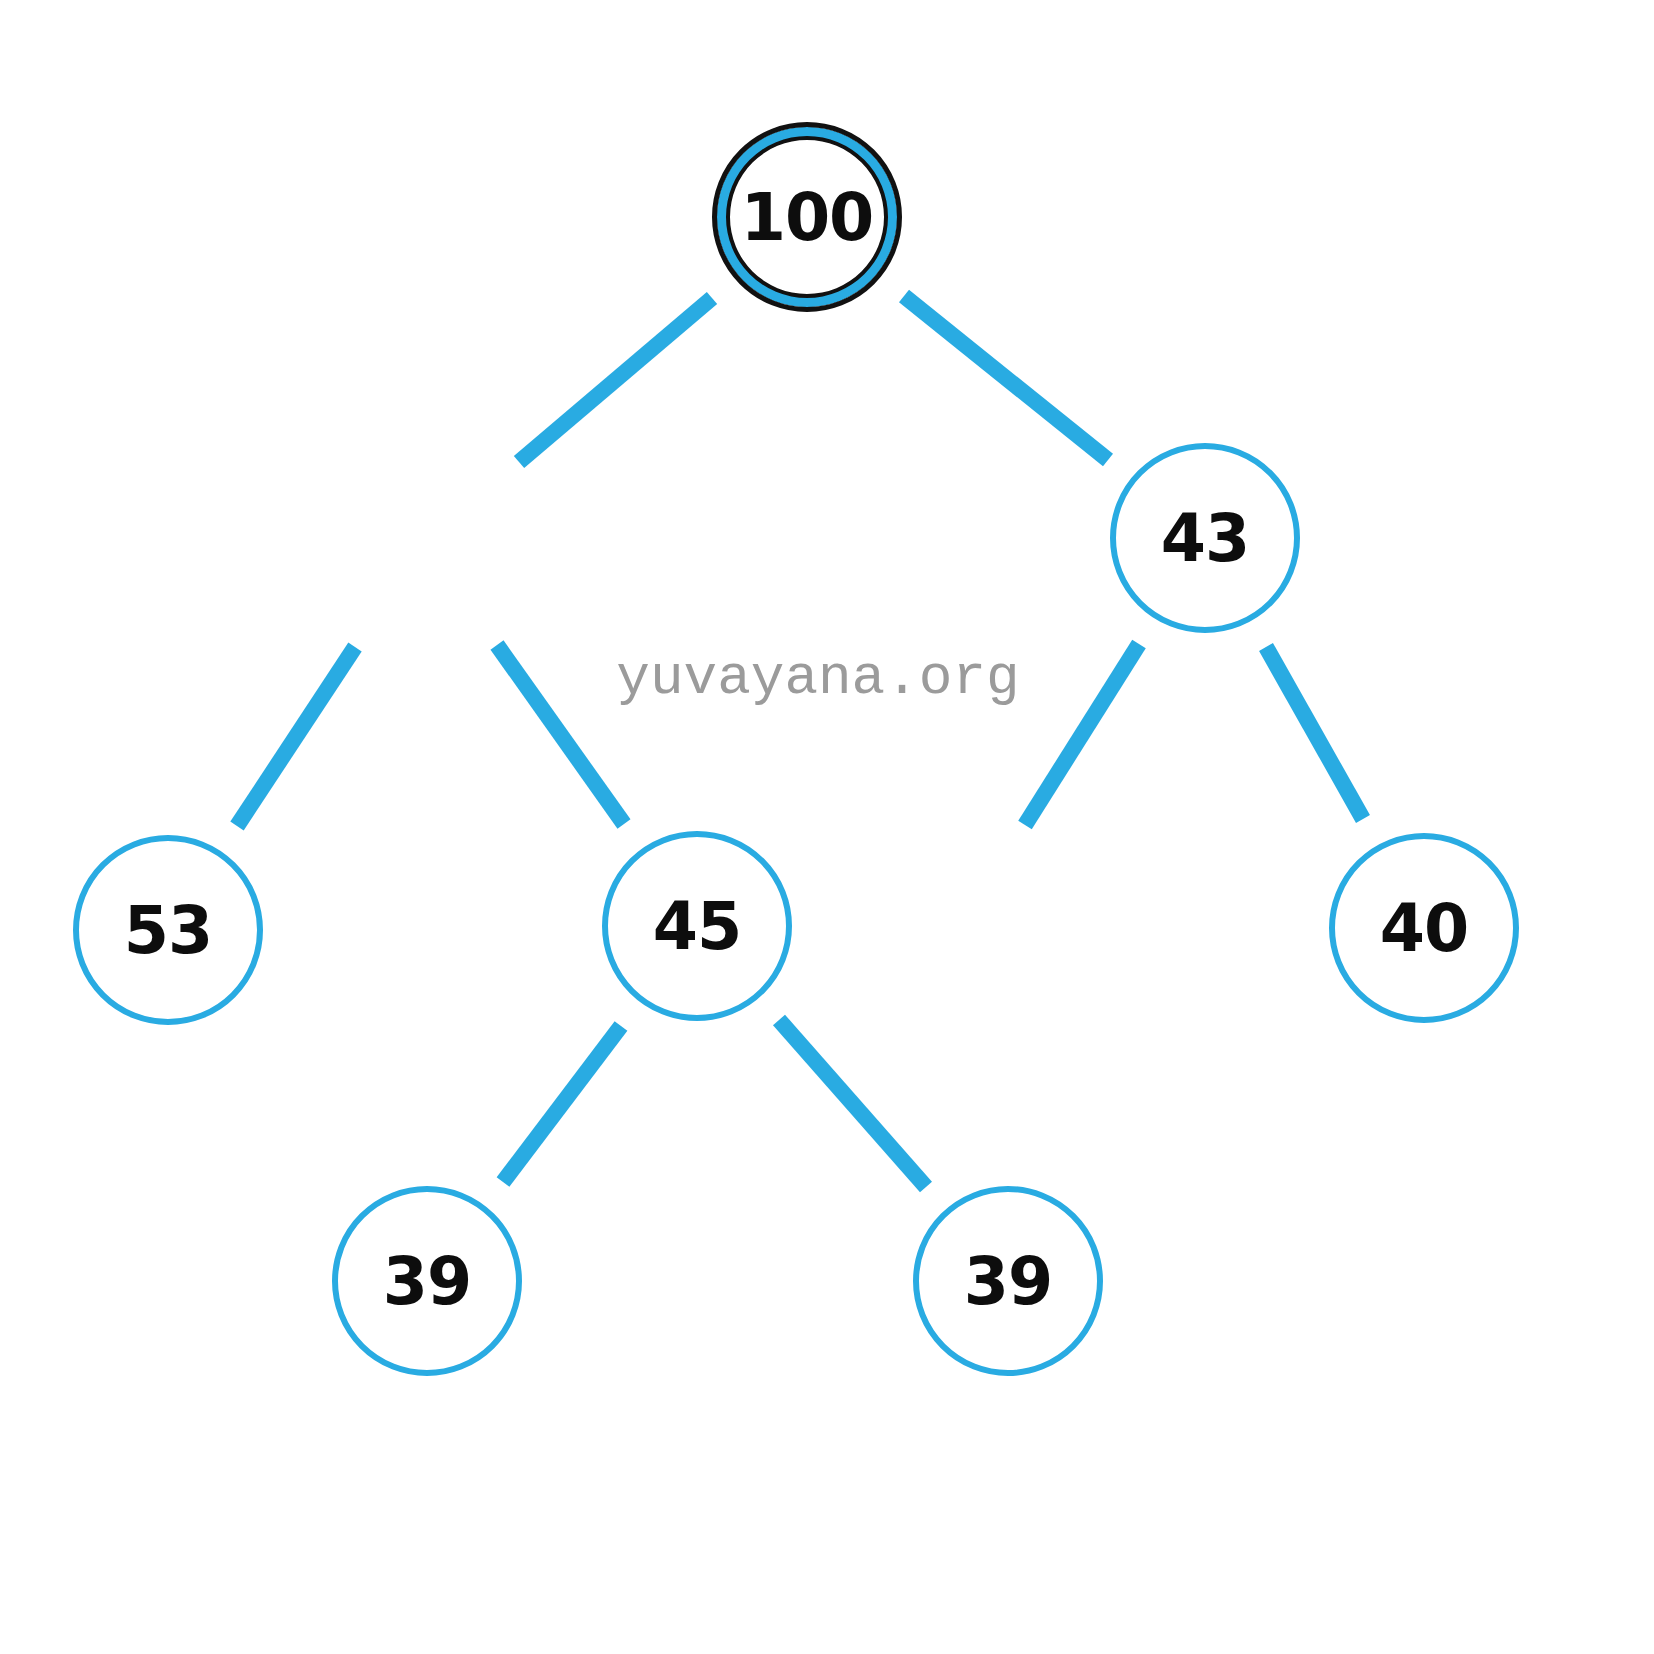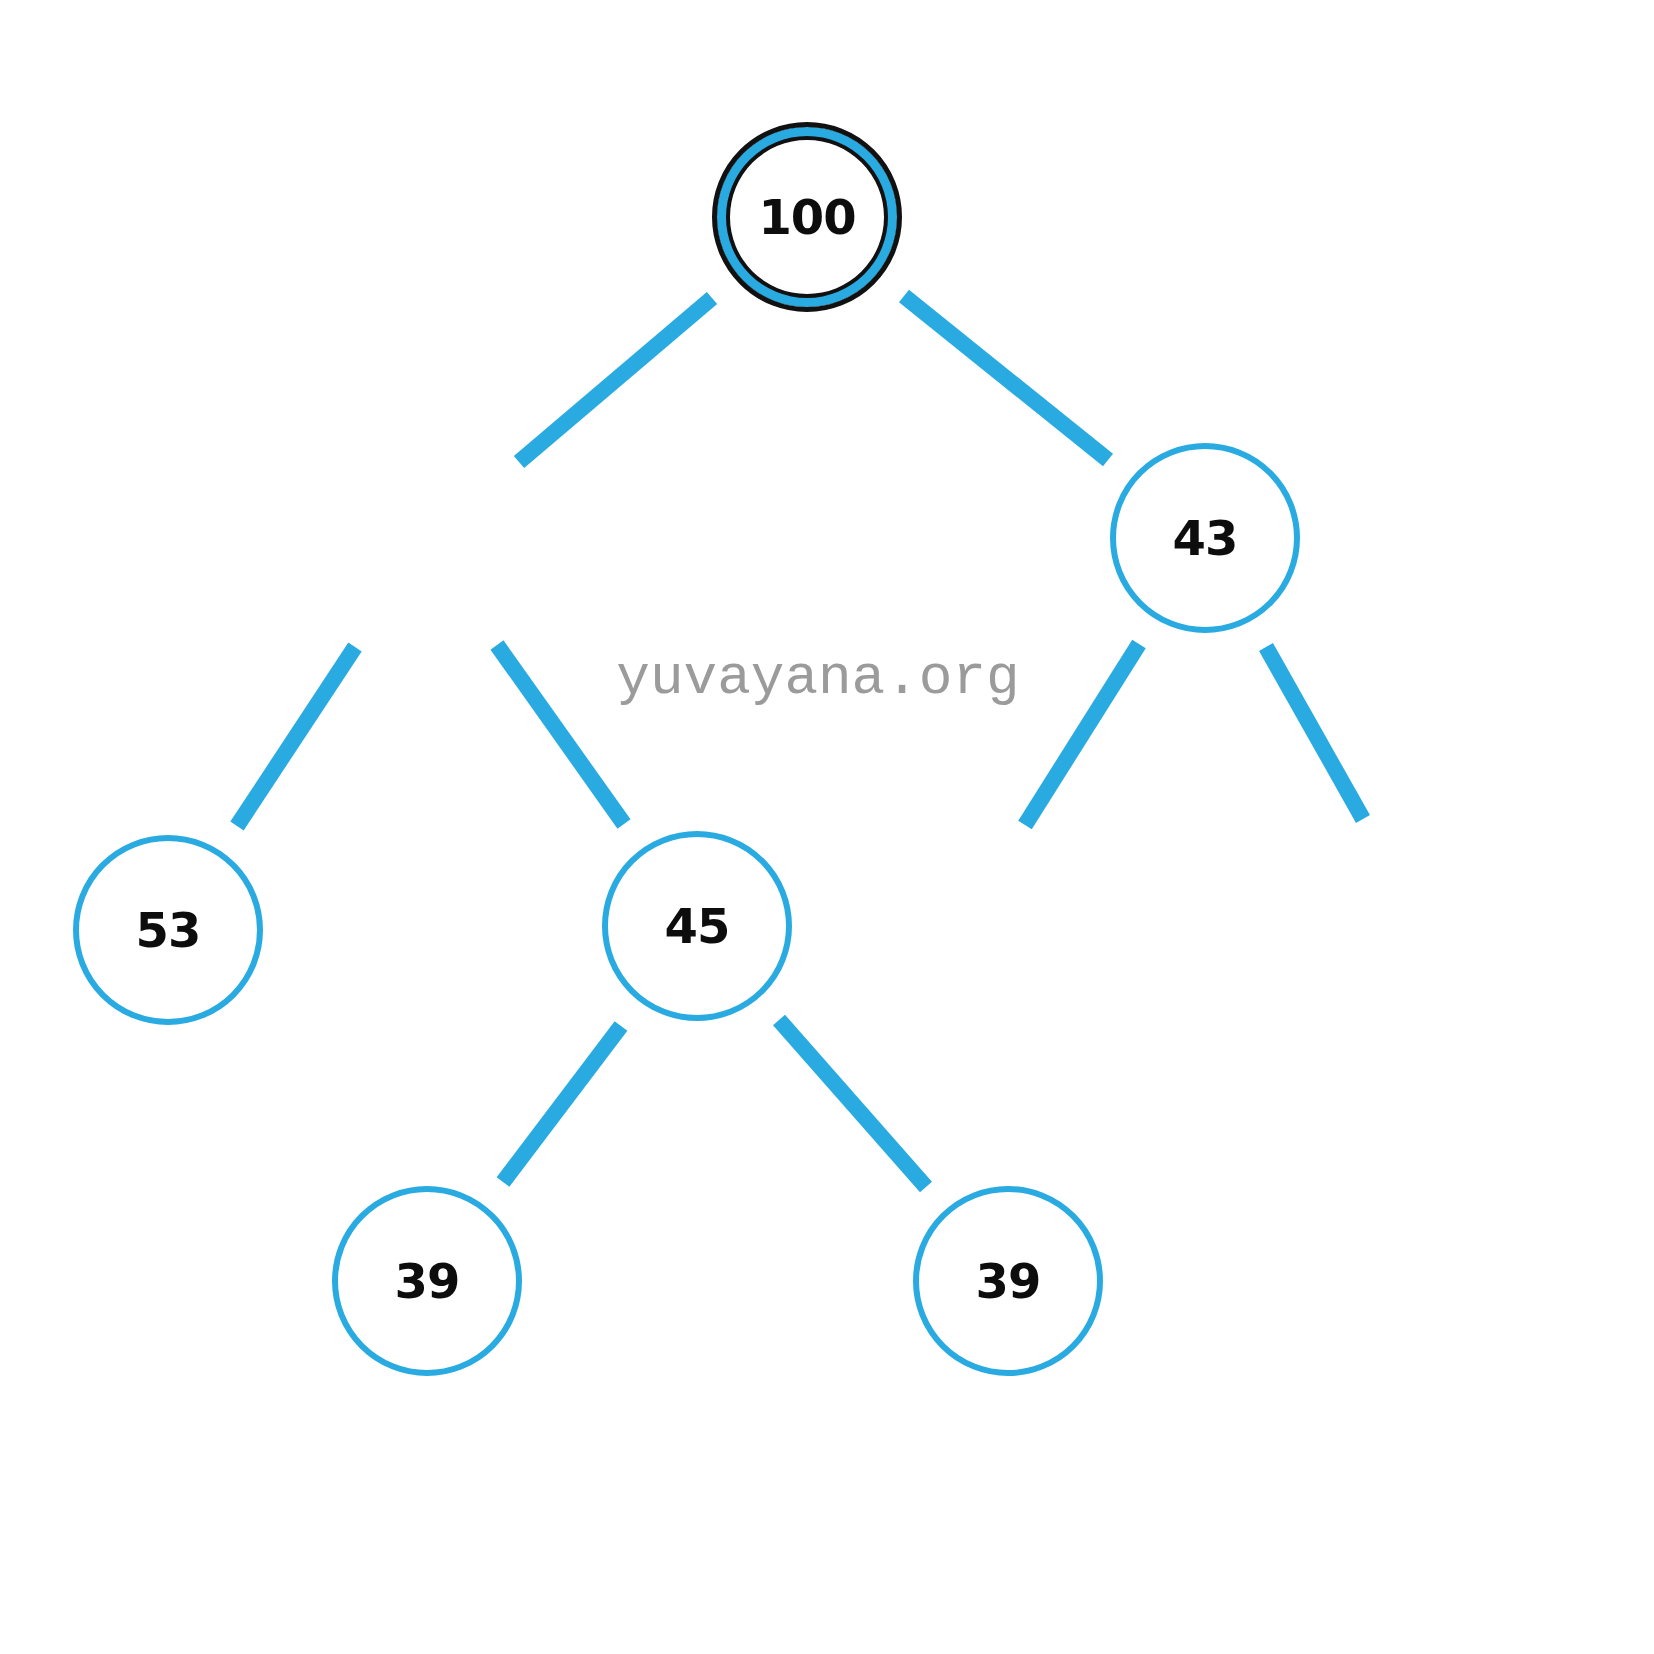--- a/index.html
+++ b/index.html
@@ -33,21 +33,21 @@
     height: 190px;
     box-sizing: border-box;
     border-radius: 50%;
     background: #ffffff;
     border: 6px solid var(--accent, #29ABE2);
     display: flex;
     align-items: center;
     justify-content: center;
     transform: translate(-50%, -50%);
     font-weight: bold;
-    font-size: 48px;
+    font-size: 65px;
     color: var(--text, #0d0d0d);
     letter-spacing: -1px;
   }
   .node.root {
     border: 5px solid var(--ring, #111111);
     box-shadow: inset 0 0 0 9px var(--accent, #29ABE2),
                 inset 0 0 0 13px var(--ring, #111111);
   }
   
   .pos-n100 { left: 807px;  top: 217px;  }
@@ -101,20 +101,21 @@
     <line x1="621" y1="1026" x2="503" y2="1182"></line>
     <line x1="779" y1="1020" x2="926" y2="1187"></line>
   </svg>
 
   <div class="node root pos-n100">100</div>
 
   <div class="node pos-n43">43</div>
 
   <div class="node pos-n35">53</div>
   <div class="node pos-n45">45</div>
+  <div class="node pos-n40">40</div>
 
   <div class="node pos-n39a">39</div>
   <div class="node pos-n39b">39</div>
 
   <div class="watermark">yuvayana.org</div>
 
 
 </div>
 
 </body></html>

